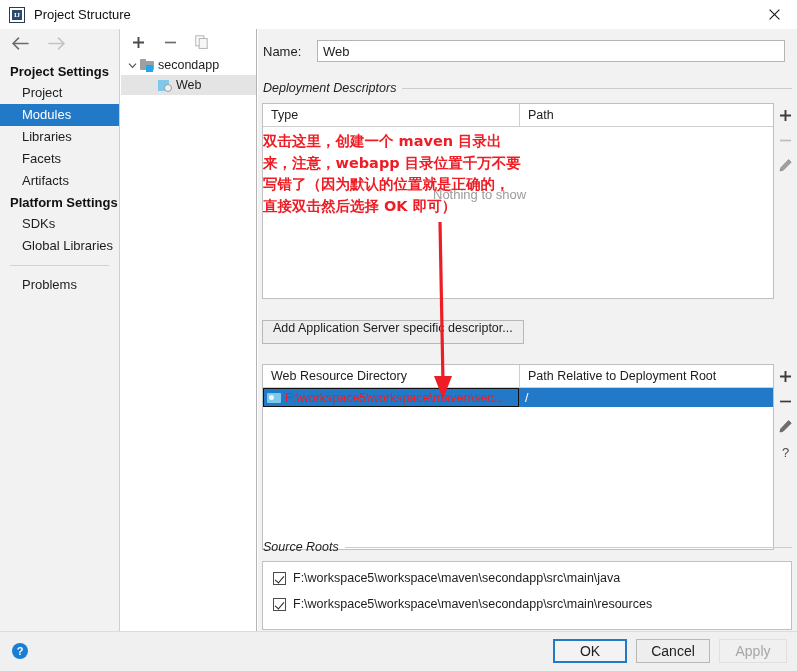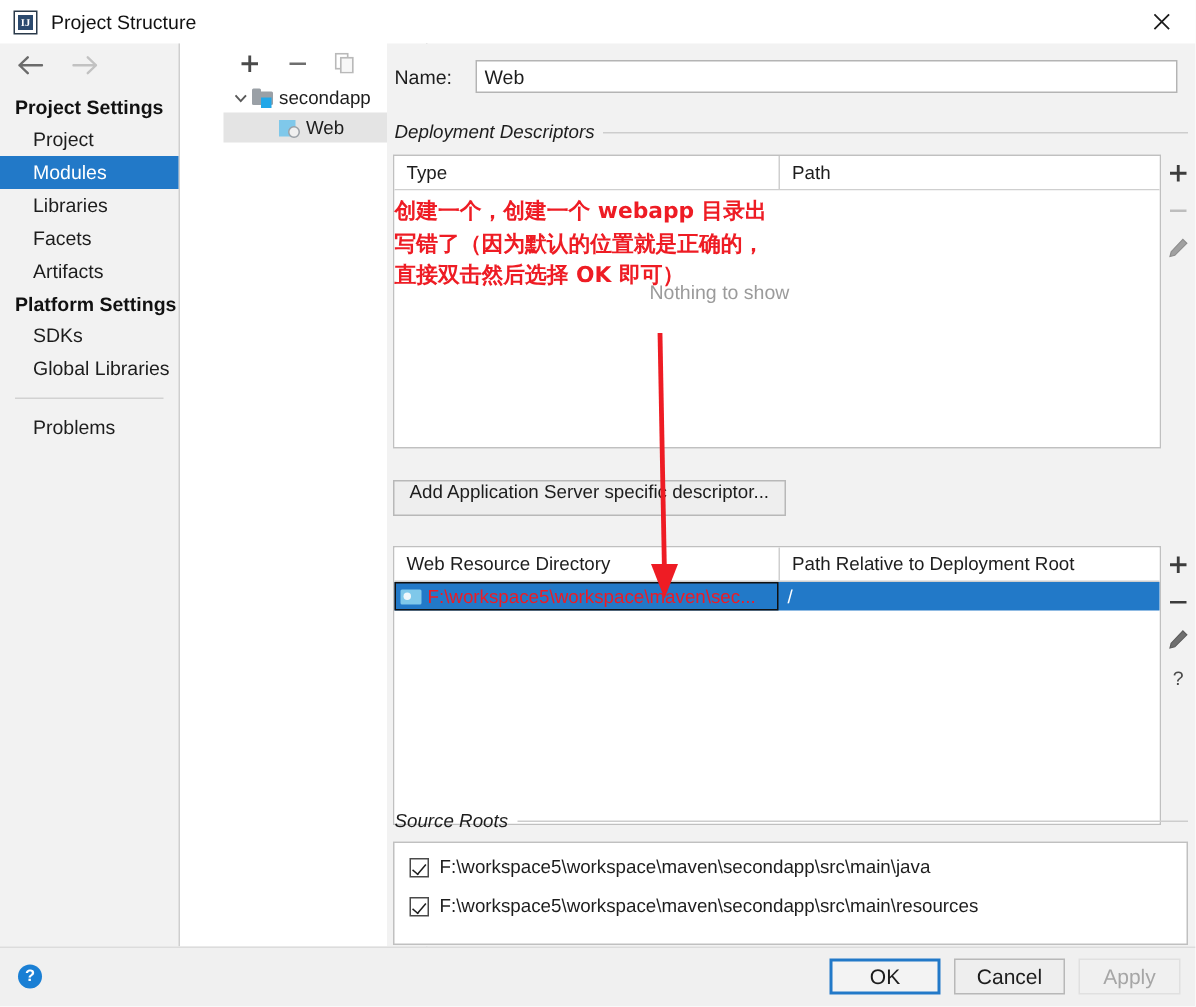--- a/index.html
+++ b/index.html
@@ -59,21 +59,21 @@
   .side-item {
     padding: 3px 0 3px 22px; height: 22px; line-height: 16px;
     font-size: 13px; color: #1d1d1d; cursor: default; white-space: nowrap;
   }
   .side-item.selected { background: #2279c8; color: #ffffff; }
   .side-sep { height: 1px; background: #d2d2d2; margin: 8px 10px 8px 10px; }
 
   
   .treepanel {
     position: absolute; left: 121px; top: 29px; width: 136px; height: 602px;
-    background: #ffffff; border-right: 1px solid #b4b4b4; margin-left: 28px;
+    background: #ffffff; border-right: 1px solid #b4b4b4;
   }
   .tree-toolbar { height: 26px; display: flex; align-items: center; padding-left: 9px; gap: 16px; }
   .tb-icon { width: 16px; height: 16px; display: flex; align-items: center; justify-content: center; }
   .tree-body { position: absolute; left: 0; top: 26px; right: 0; bottom: 0; background: #fff; }
   .tree-row { height: 20px; display: flex; align-items: center; font-size: 12.5px; cursor: default; }
   .tree-row.selected { background: #e4e4e4; }
   .tw { width: 14px; display: flex; align-items: center; justify-content: center; }
   .node-icon { width: 16px; height: 16px; margin-right: 3px; position: relative; flex: none; }
   .folder-ic { }
   .folder-ic .fbody { position: absolute; left: 1px; top: 4px; width: 14px; height: 9px; background: #9aa0a6; border-radius: 1px; }
@@ -377,21 +377,22 @@
       </div>
       <div class="src-row">
         <span class="cbx"></span>
         <span>F:\workspace5\workspace\maven\secondapp\src\main\resources</span>
       </div>
     </div>
 
   </div>
 
   <div class="annot">
-    <div>创建一个，创建一个 webapp 目录出</div>
+    <div>双击这里，创建一个 maven 目录出</div>
+    <div>来，注意，webapp 目录位置千万不要</div>
     <div>写错了（因为默认的位置就是正确的，</div>
     <div>直接双击然后选择 OK 即可）</div>
   </div>
 
   <svg class="arrow-layer" viewBox="0 0 797 671">
     <path d="M440 222 L443 383" stroke="#ee1c24" stroke-width="3.2" fill="none"></path>
     <path d="M443 399 L434 376 L452 376 Z" fill="#ee1c24"></path>
   </svg>
 
   <div class="btnbar"></div>

